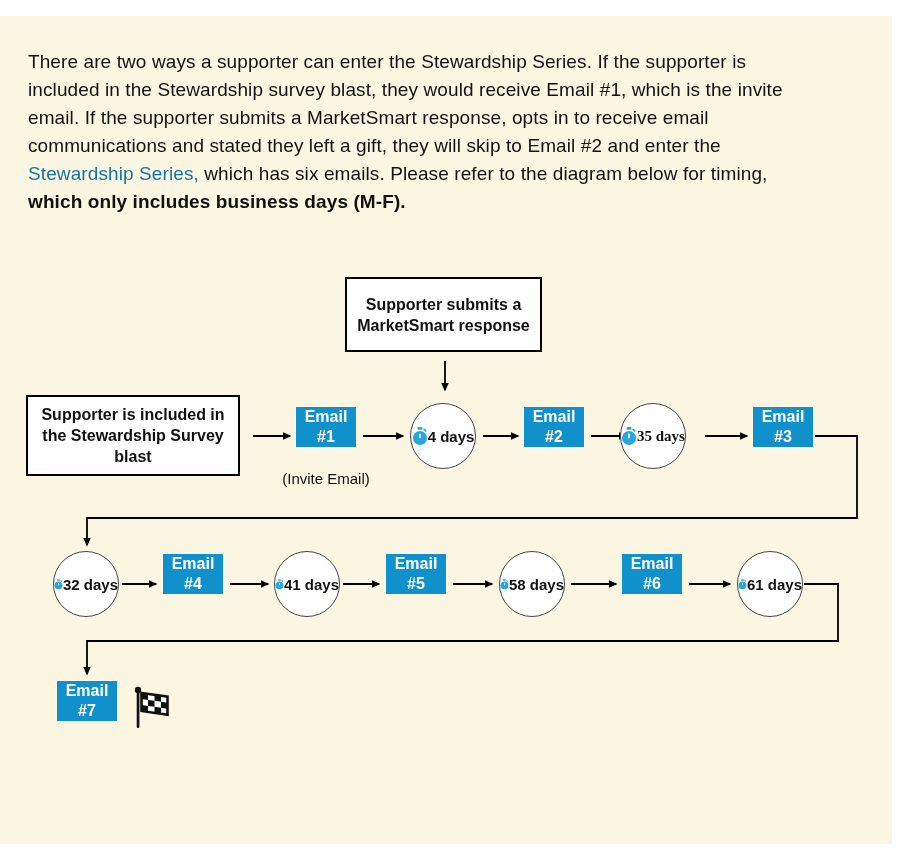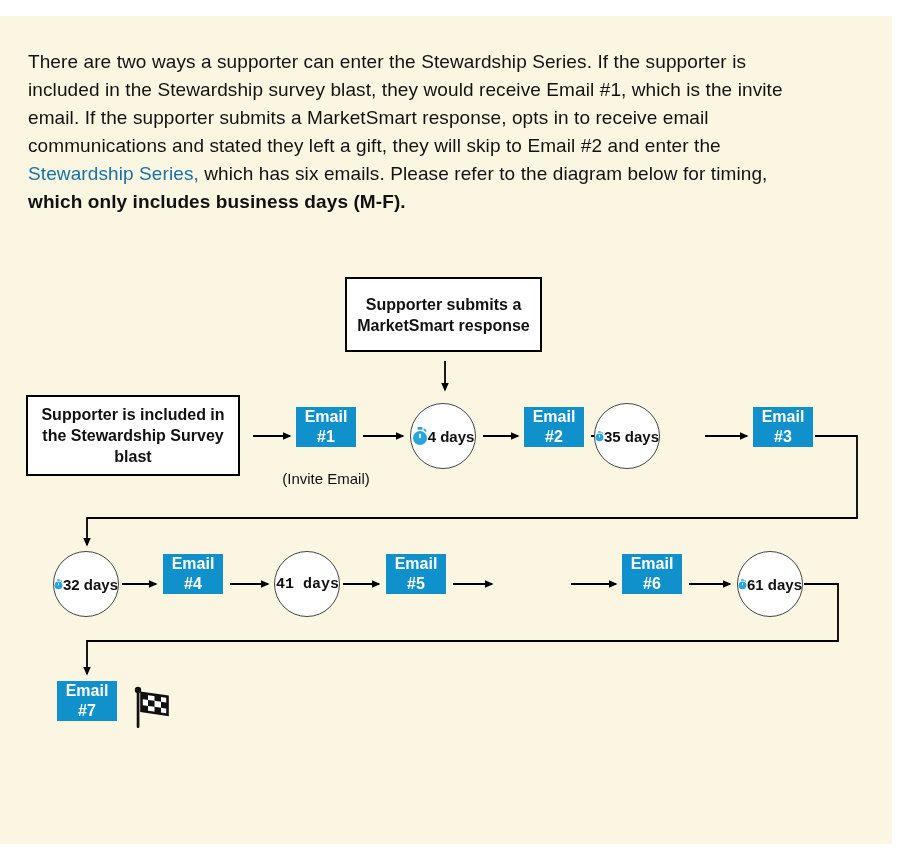--- a/index.html
+++ b/index.html
@@ -127,46 +127,55 @@
 
   <div class="delay-circle" style="left:410px;top:403px;">
     <svg width="16" height="19" viewBox="0 0 16 19">
         <rect x="5.6" y="0" width="4.8" height="2.8" rx="0.6" fill="#29A5DE"></rect>
         <rect x="11.2" y="2.2" width="3.6" height="1.9" rx="0.7" transform="rotate(42 13 3.1)" fill="#29A5DE"></rect>
         <circle cx="8" cy="11" r="7" fill="#29A5DE"></circle>
         <rect x="7.2" y="6.6" width="1.6" height="4.8" rx="0.8" fill="#ffffff"></rect>
       </svg>
     <span class="delay-label">4 days</span>
   </div>
-  <div class="delay-circle" style="left:594px;top:403px;">
+  <div class="delay-circle" style="left:620px;top:403px;font-family:Liberation Serif, serif;">
     <svg width="16" height="19" viewBox="0 0 16 19">
         <rect x="5.6" y="0" width="4.8" height="2.8" rx="0.6" fill="#29A5DE"></rect>
         <rect x="11.2" y="2.2" width="3.6" height="1.9" rx="0.7" transform="rotate(42 13 3.1)" fill="#29A5DE"></rect>
         <circle cx="8" cy="11" r="7" fill="#29A5DE"></circle>
         <rect x="7.2" y="6.6" width="1.6" height="4.8" rx="0.8" fill="#ffffff"></rect>
       </svg>
     <span class="delay-label">35 days</span>
   </div>
   <div class="delay-circle" style="left:53px;top:551px;">
     <svg width="16" height="19" viewBox="0 0 16 19">
         <rect x="5.6" y="0" width="4.8" height="2.8" rx="0.6" fill="#29A5DE"></rect>
         <rect x="11.2" y="2.2" width="3.6" height="1.9" rx="0.7" transform="rotate(42 13 3.1)" fill="#29A5DE"></rect>
         <circle cx="8" cy="11" r="7" fill="#29A5DE"></circle>
         <rect x="7.2" y="6.6" width="1.6" height="4.8" rx="0.8" fill="#ffffff"></rect>
       </svg>
     <span class="delay-label">32 days</span>
   </div>
-  <div class="delay-circle" style="left:274px;top:551px;font-family:Liberation Mono, monospace;">
+  <div class="delay-circle" style="left:274px;top:551px;">
     <svg width="16" height="19" viewBox="0 0 16 19">
         <rect x="5.6" y="0" width="4.8" height="2.8" rx="0.6" fill="#29A5DE"></rect>
         <rect x="11.2" y="2.2" width="3.6" height="1.9" rx="0.7" transform="rotate(42 13 3.1)" fill="#29A5DE"></rect>
         <circle cx="8" cy="11" r="7" fill="#29A5DE"></circle>
         <rect x="7.2" y="6.6" width="1.6" height="4.8" rx="0.8" fill="#ffffff"></rect>
       </svg>
     <span class="delay-label">41 days</span>
+  </div>
+  <div class="delay-circle" style="left:499px;top:551px;">
+    <svg width="16" height="19" viewBox="0 0 16 19">
+        <rect x="5.6" y="0" width="4.8" height="2.8" rx="0.6" fill="#29A5DE"></rect>
+        <rect x="11.2" y="2.2" width="3.6" height="1.9" rx="0.7" transform="rotate(42 13 3.1)" fill="#29A5DE"></rect>
+        <circle cx="8" cy="11" r="7" fill="#29A5DE"></circle>
+        <rect x="7.2" y="6.6" width="1.6" height="4.8" rx="0.8" fill="#ffffff"></rect>
+      </svg>
+    <span class="delay-label">58 days</span>
   </div>
   <div class="delay-circle" style="left:737px;top:551px;">
     <svg width="16" height="19" viewBox="0 0 16 19">
         <rect x="5.6" y="0" width="4.8" height="2.8" rx="0.6" fill="#29A5DE"></rect>
         <rect x="11.2" y="2.2" width="3.6" height="1.9" rx="0.7" transform="rotate(42 13 3.1)" fill="#29A5DE"></rect>
         <circle cx="8" cy="11" r="7" fill="#29A5DE"></circle>
         <rect x="7.2" y="6.6" width="1.6" height="4.8" rx="0.8" fill="#ffffff"></rect>
       </svg>
     <span class="delay-label">61 days</span>
   </div>

